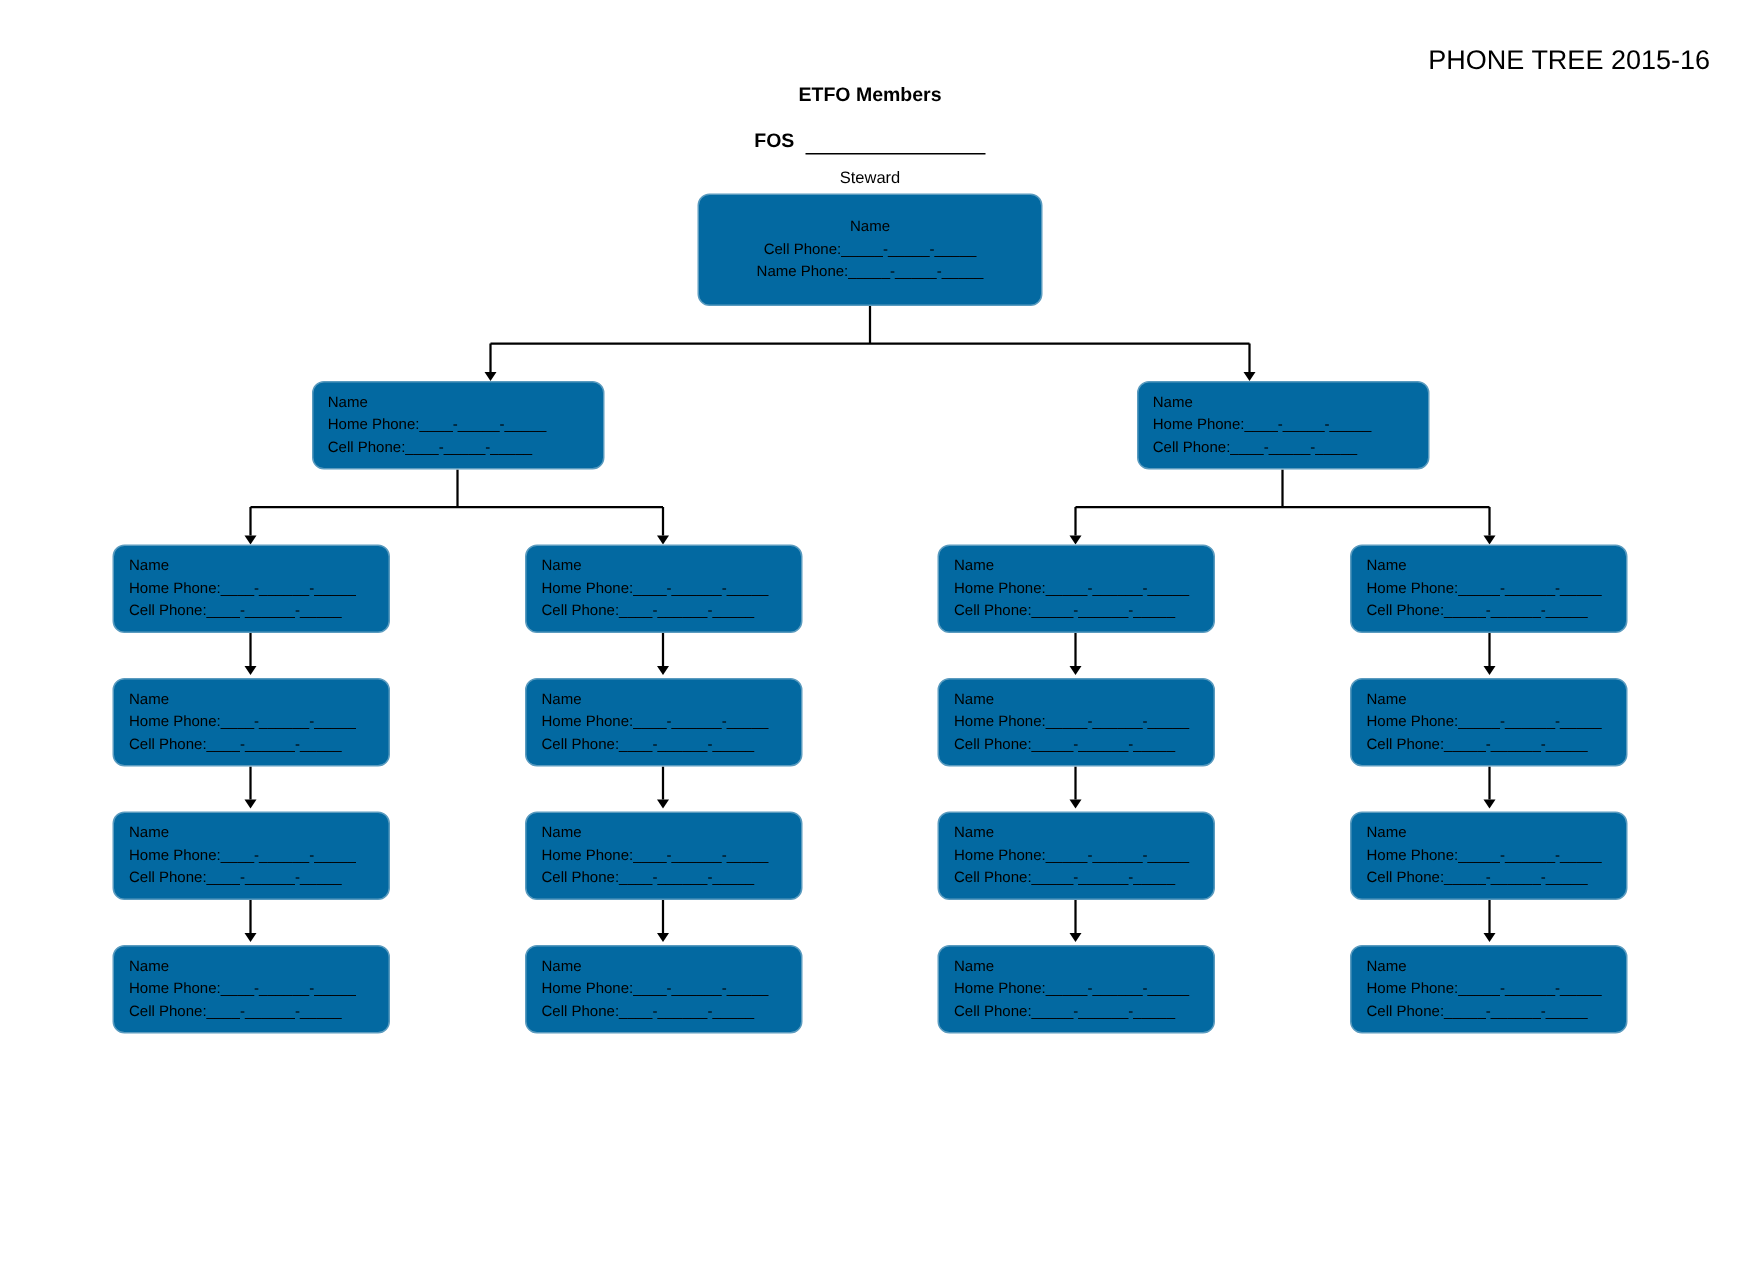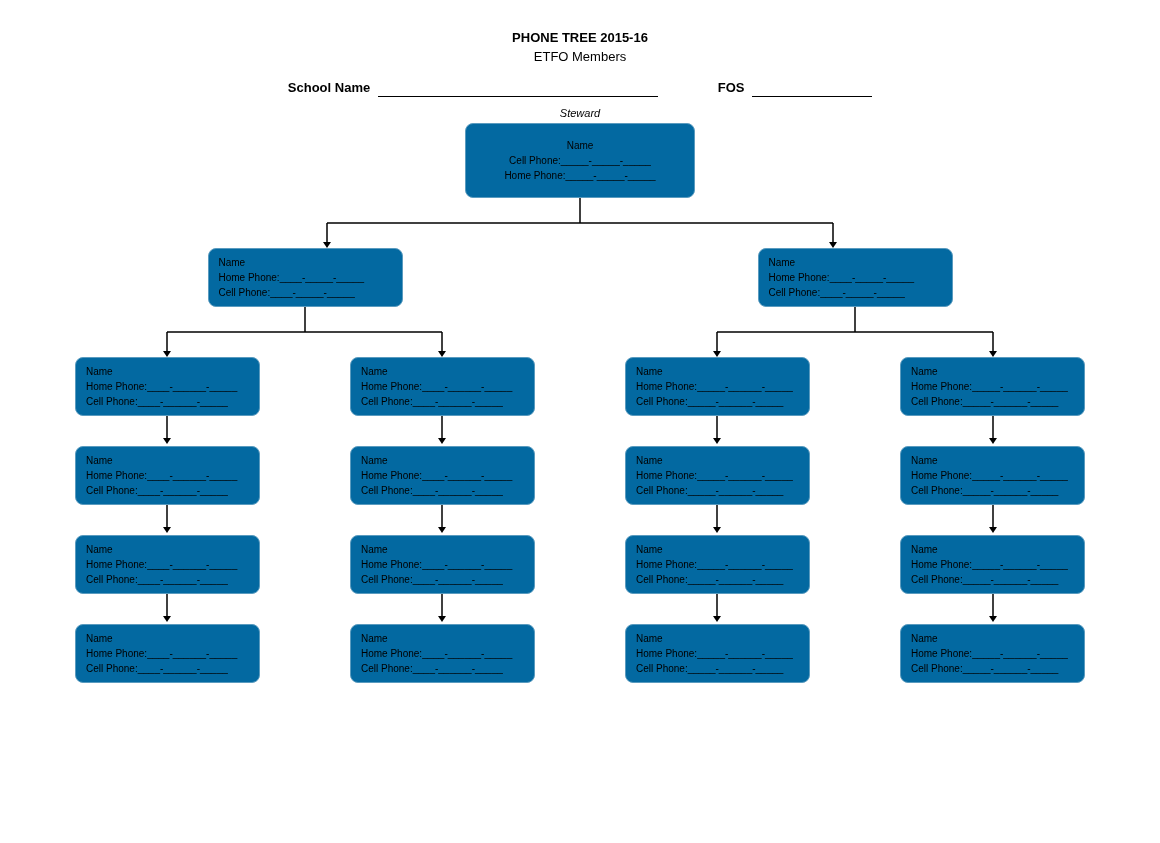--- a/index.html
+++ b/index.html
@@ -6,29 +6,29 @@
     body {
       background: #fff;
       font-family: Arial, sans-serif;
       font-size: 11px;
       width: 1160px;
       min-height: 843px;
       padding: 20px;
     }
 
     .page-title {
+      text-align: right;
+      font-weight: normal;
+      font-size: 18px;
+      margin-bottom: 4px;
+      margin-top: 10px;
+    }
+    .page-subtitle {
       text-align: center;
       font-weight: bold;
-      font-size: 13px;
-      margin-bottom: 4px;
-      margin-top: 10px;
-    }
-    .page-subtitle {
-      text-align: center;
-      font-weight: normal;
       font-size: 13px;
       margin-bottom: 16px;
     }
 
     .school-line {
       display: flex;
       justify-content: center;
       align-items: center;
       gap: 60px;
       margin-bottom: 10px;
@@ -84,40 +84,36 @@
     }
   </style>
 </head>
 <body>
 
 <div class="page-title">PHONE TREE 2015-16</div>
 <div class="page-subtitle">ETFO Members</div>
 
 <div class="school-line">
   <span>
-    <span>School Name</span>
-    <span class="underline">&nbsp;</span>
-  </span>
-  <span>
     <span>FOS</span>
     <span class="underline-short">&nbsp;</span>
   </span>
 </div>
 
 <div class="tree-wrap">
 
-  <div style="text-align:center; margin-bottom:4px;font-style:italic;">
+  <div style="text-align:center; margin-bottom:4px;">
     <span>Steward</span>
   </div>
 
   <div style="display:flex; justify-content:center; margin-bottom:0;">
     <div class="node-box root-node" style="text-align:center; width:230px; padding:14px 16px;">
       <div>Name</div>
       <div>Cell Phone:_____-_____-_____</div>
-      <div>Home Phone:_____-_____-_____</div>
+      <div>Name Phone:_____-_____-_____</div>
     </div>
   </div>
 
   <div style="position:relative; height:50px; display:flex; justify-content:center;">
     <svg width="1100" height="50" style="position:absolute; left:50%; transform:translateX(-50%);">
 
       <line x1="550" y1="0" x2="550" y2="25" stroke="#000" stroke-width="1.5"></line>
 
       <line x1="297" y1="25" x2="803" y2="25" stroke="#000" stroke-width="1.5"></line>
 

